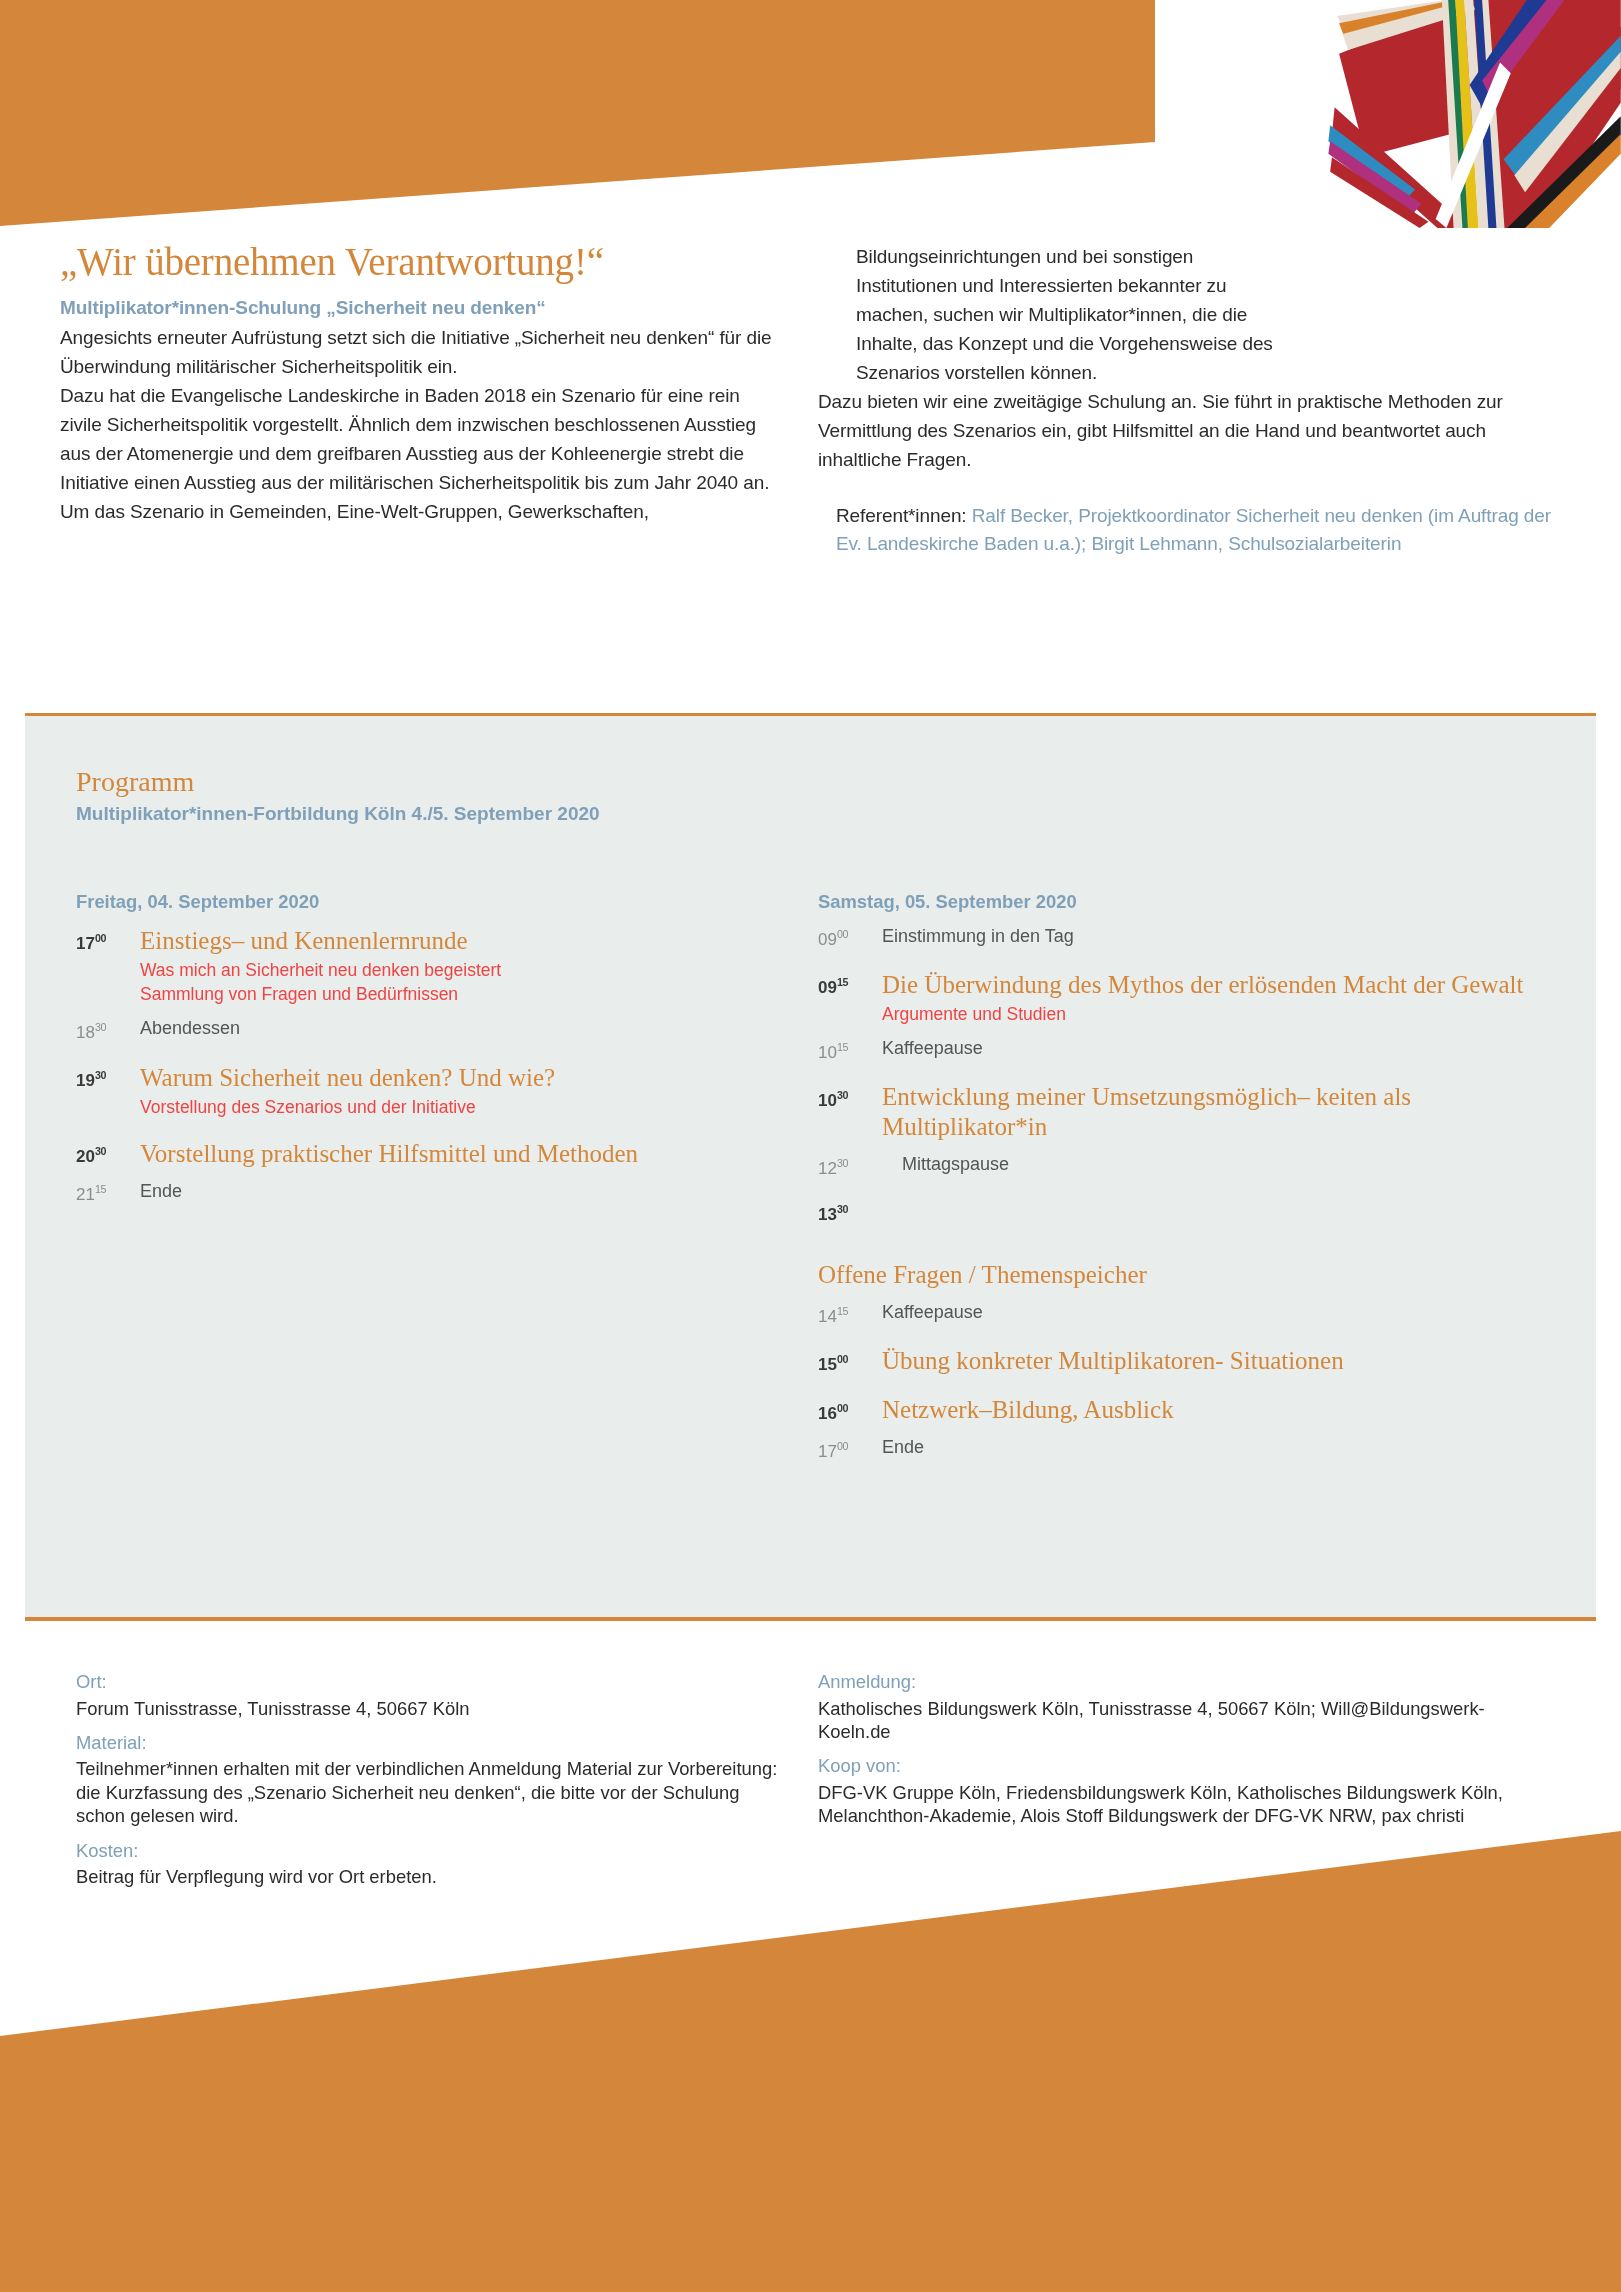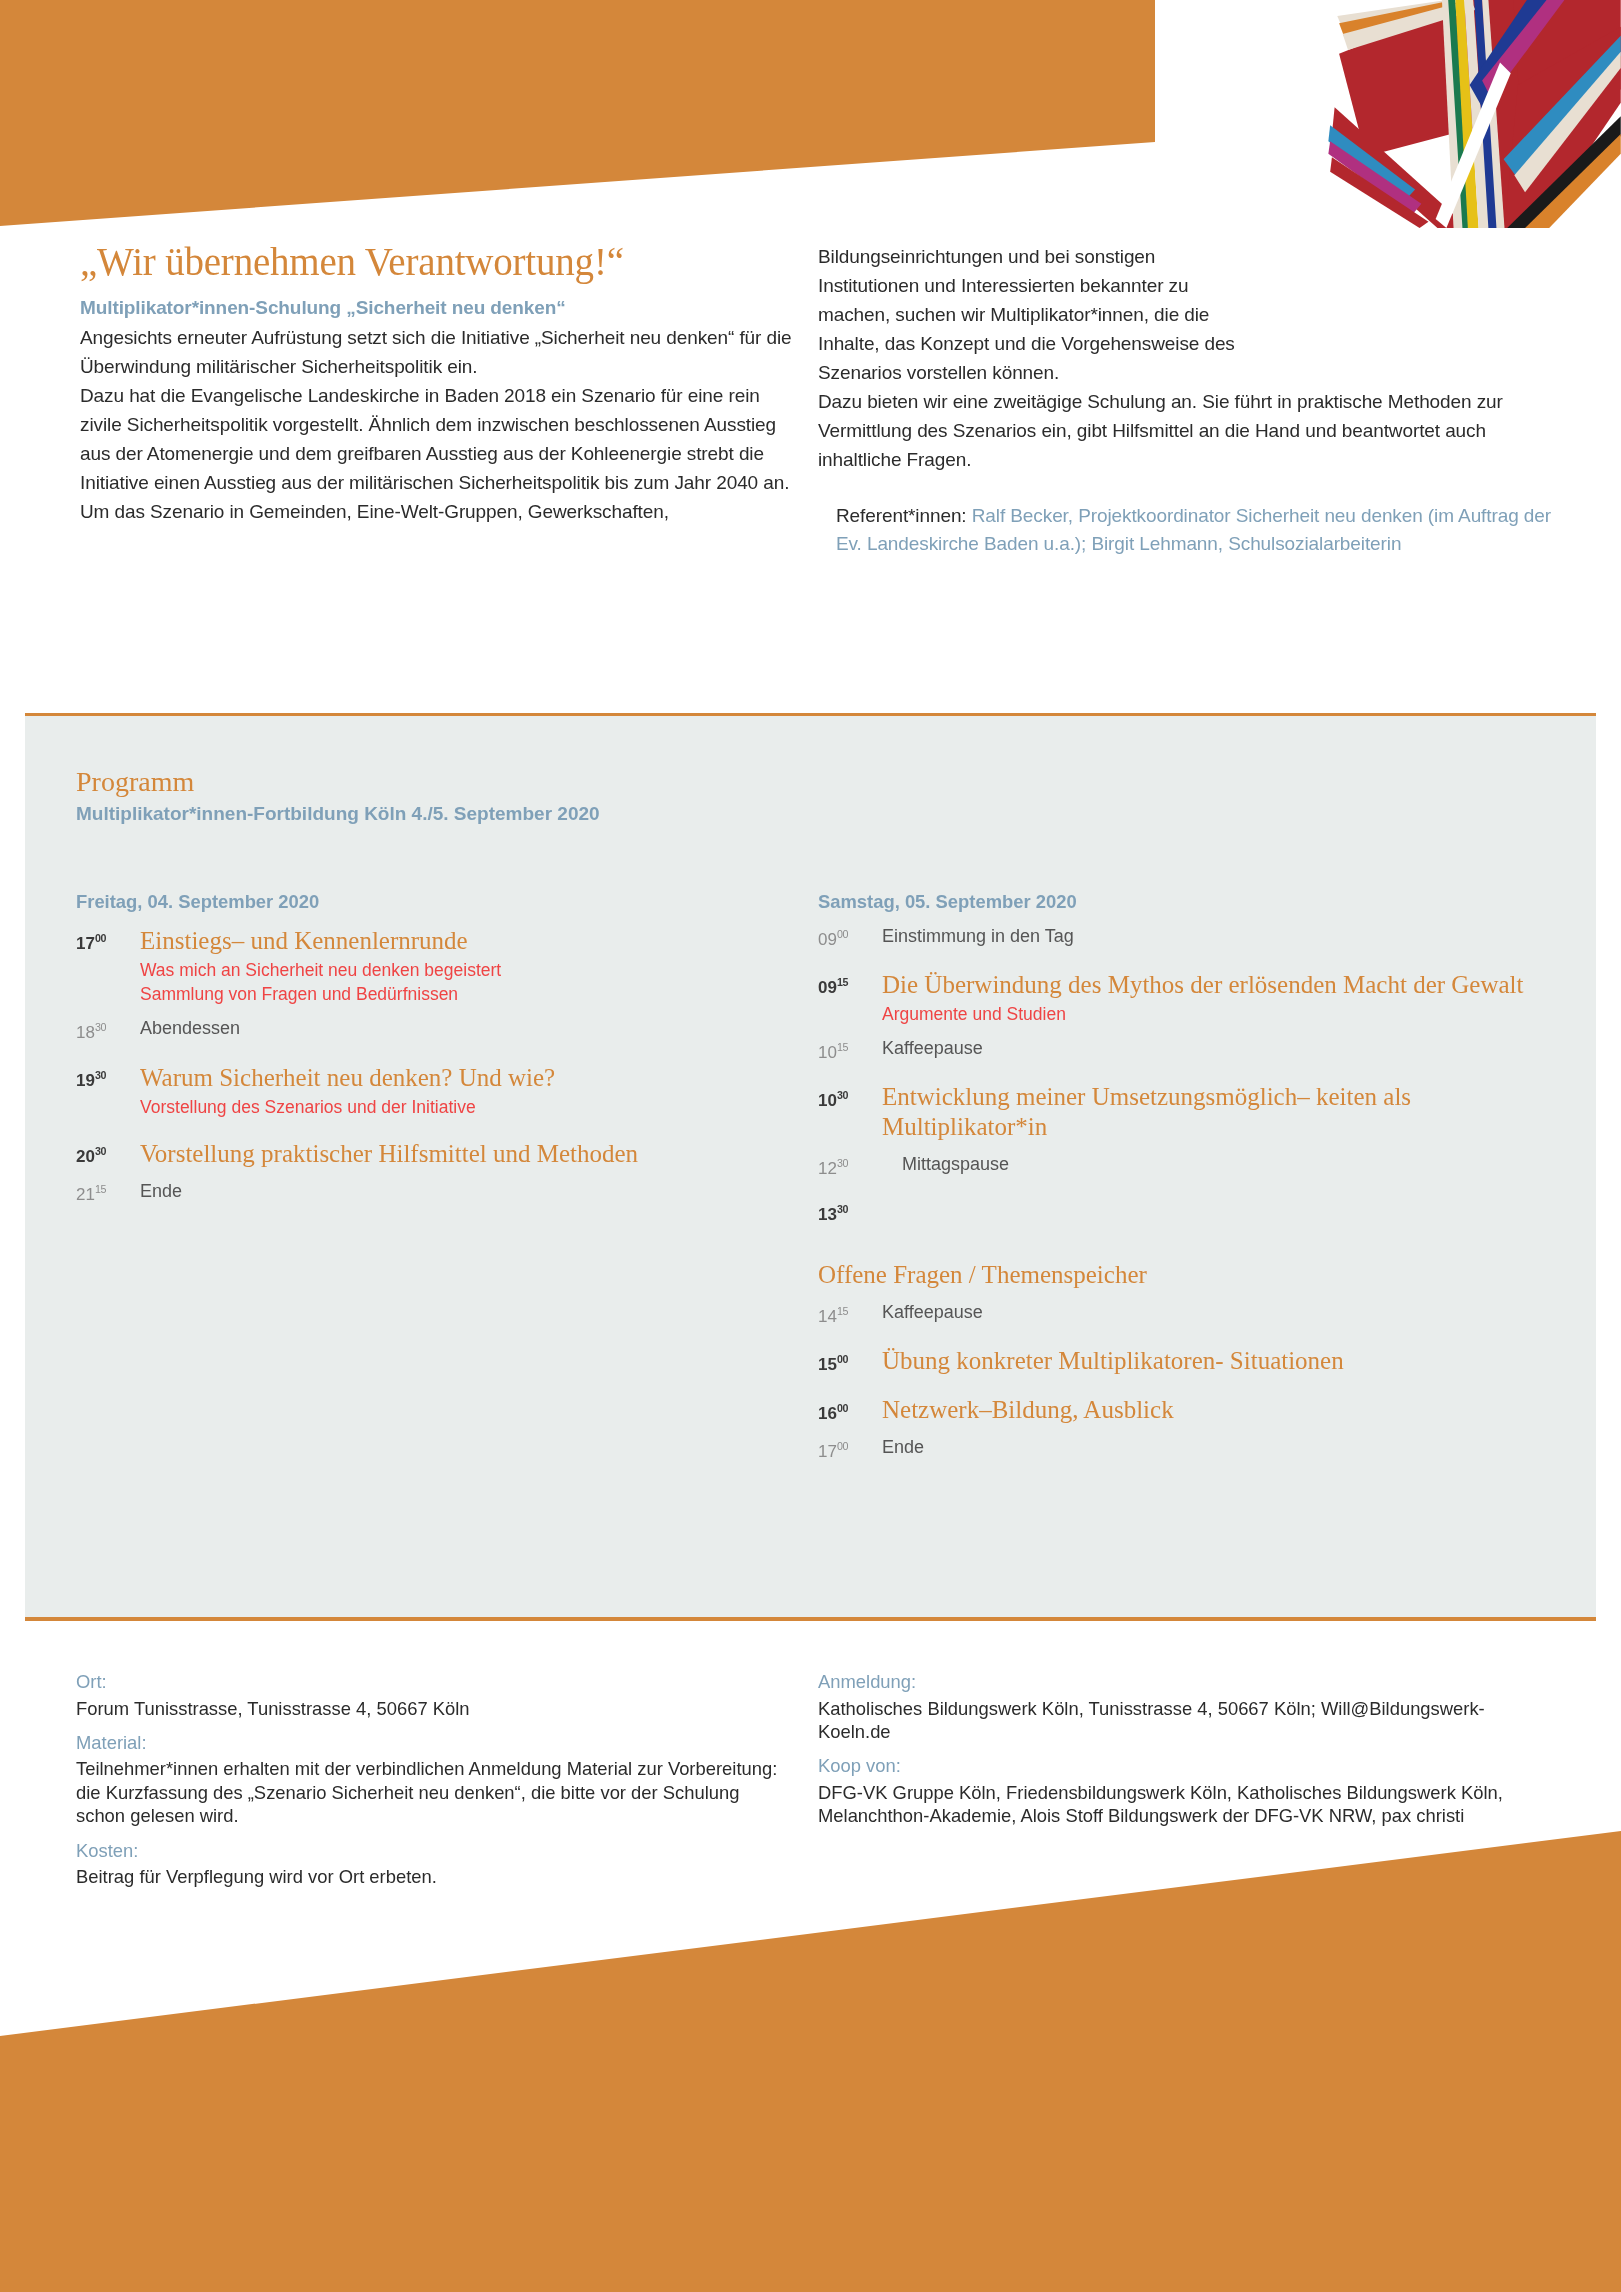--- a/index.html
+++ b/index.html
@@ -41,21 +41,21 @@
   #top-art {
     right:0; top:0; width:309px; height:228px;
     overflow:hidden;
   }
   #top-art svg { display:block; }
 
   
   #header {
     position:absolute; left:0; top:242px; width:1621px;
   }
-  .col-left  { position:absolute; left:80px;  width:716px; }
+  .col-left  { position:absolute; left:60px;  width:716px; }
   .col-right { position:absolute; left:818px; width:743px; }
 
   .headline {
     font-family:"Liberation Serif", serif;
     font-size:39px;
     color:#d4873a;
     letter-spacing:-0.2px;
     white-space:nowrap;
     line-height:1.0;
   }
@@ -187,21 +187,21 @@
 <div id="header">
   <div class="col-left">
     <div class="headline">„Wir übernehmen Verantwortung!“</div>
     <div class="subhead">Multiplikator*innen-Schulung „Sicherheit neu denken“</div>
     <div class="body-text" style="margin-top:3.6px;">Angesichts erneuter Aufrüstung setzt sich die Initiative „Sicherheit neu denken“ für die Überwindung militärischer Sicherheitspolitik ein.</div>
     <div class="body-text">Dazu hat die Evangelische Landeskirche in Baden 2018 ein Szenario für eine rein zivile Sicherheitspolitik vorgestellt. Ähnlich dem inzwischen beschlossenen Ausstieg aus der Atomenergie und dem greifbaren Ausstieg aus der Kohleenergie strebt die Initiative einen Ausstieg aus der militärischen Sicherheitspolitik bis zum Jahr 2040 an.</div>
     <div class="body-text">Um das Szenario in Gemeinden, Eine-Welt-Gruppen, Gewerkschaften,</div>
   </div>
 
   <div class="col-right">
-    <div class="body-text" style="width:443px;">Bildungseinrichtungen und bei sonstigen Institutionen und Interessierten bekannter zu machen, suchen wir Multiplikator*innen, die die Inhalte, das Konzept und die Vorgehensweise des Szenarios vorstellen können.</div>
+    <div class="body-text" style="width:443px;margin-left:38px;">Bildungseinrichtungen und bei sonstigen Institutionen und Interessierten bekannter zu machen, suchen wir Multiplikator*innen, die die Inhalte, das Konzept und die Vorgehensweise des Szenarios vorstellen können.</div>
     <div class="body-text" style="margin-top:0px;">Dazu bieten wir eine zweitägige Schulung an. Sie führt in praktische Methoden zur Vermittlung des Szenarios ein, gibt Hilfsmittel an die Hand und beantwortet auch inhaltliche Fragen.</div>
     <div class="referenten" style="margin-top:27px;margin-left:18px;">
       <span class="lbl">Referent*innen:</span>
       <span class="val">Ralf Becker, Projektkoordinator Sicherheit neu denken (im Auftrag der Ev. Landeskirche Baden u.a.); Birgit Lehmann, Schulsozialarbeiterin</span>
     </div>
   </div>
 </div>
 
 <div class="deco" id="band-rule-top"></div>
 <div class="deco" id="programm-panel"></div>

